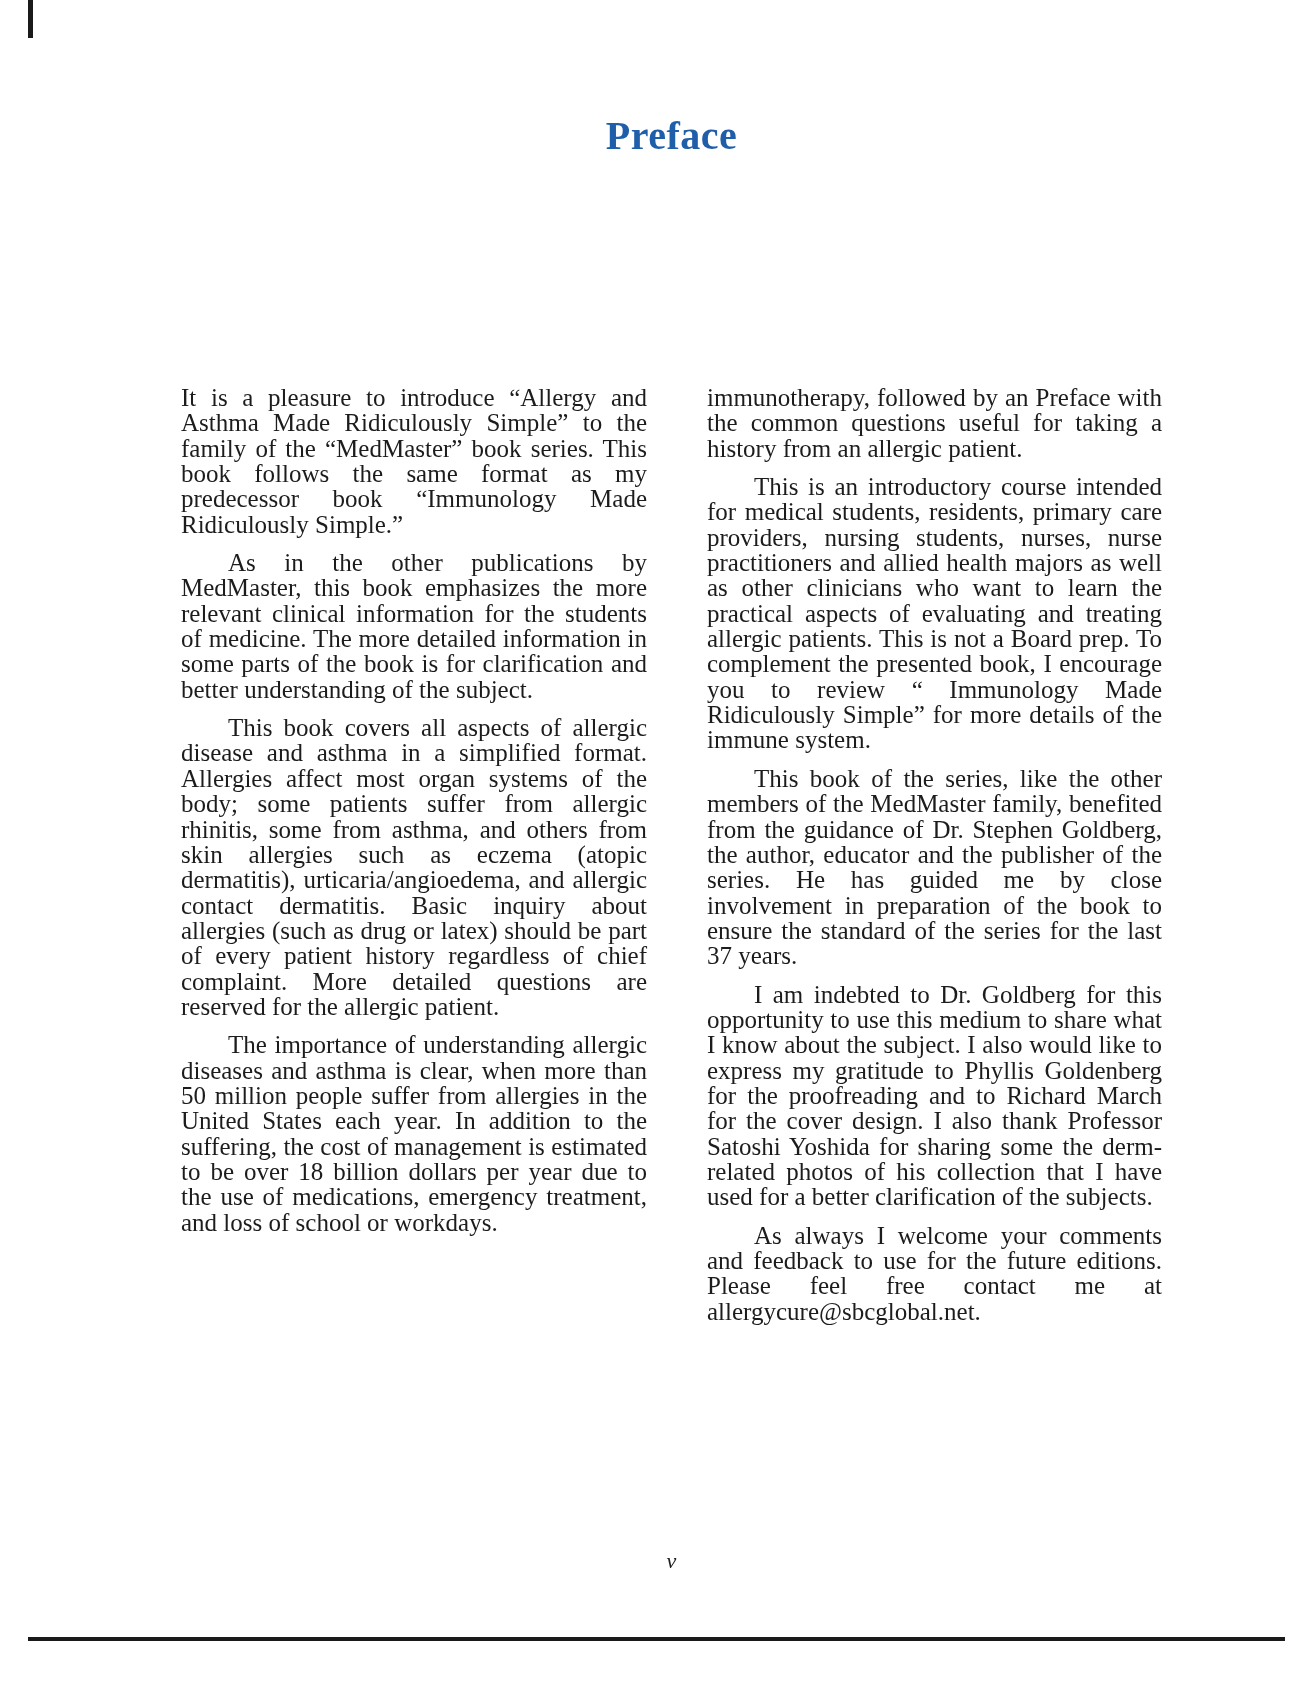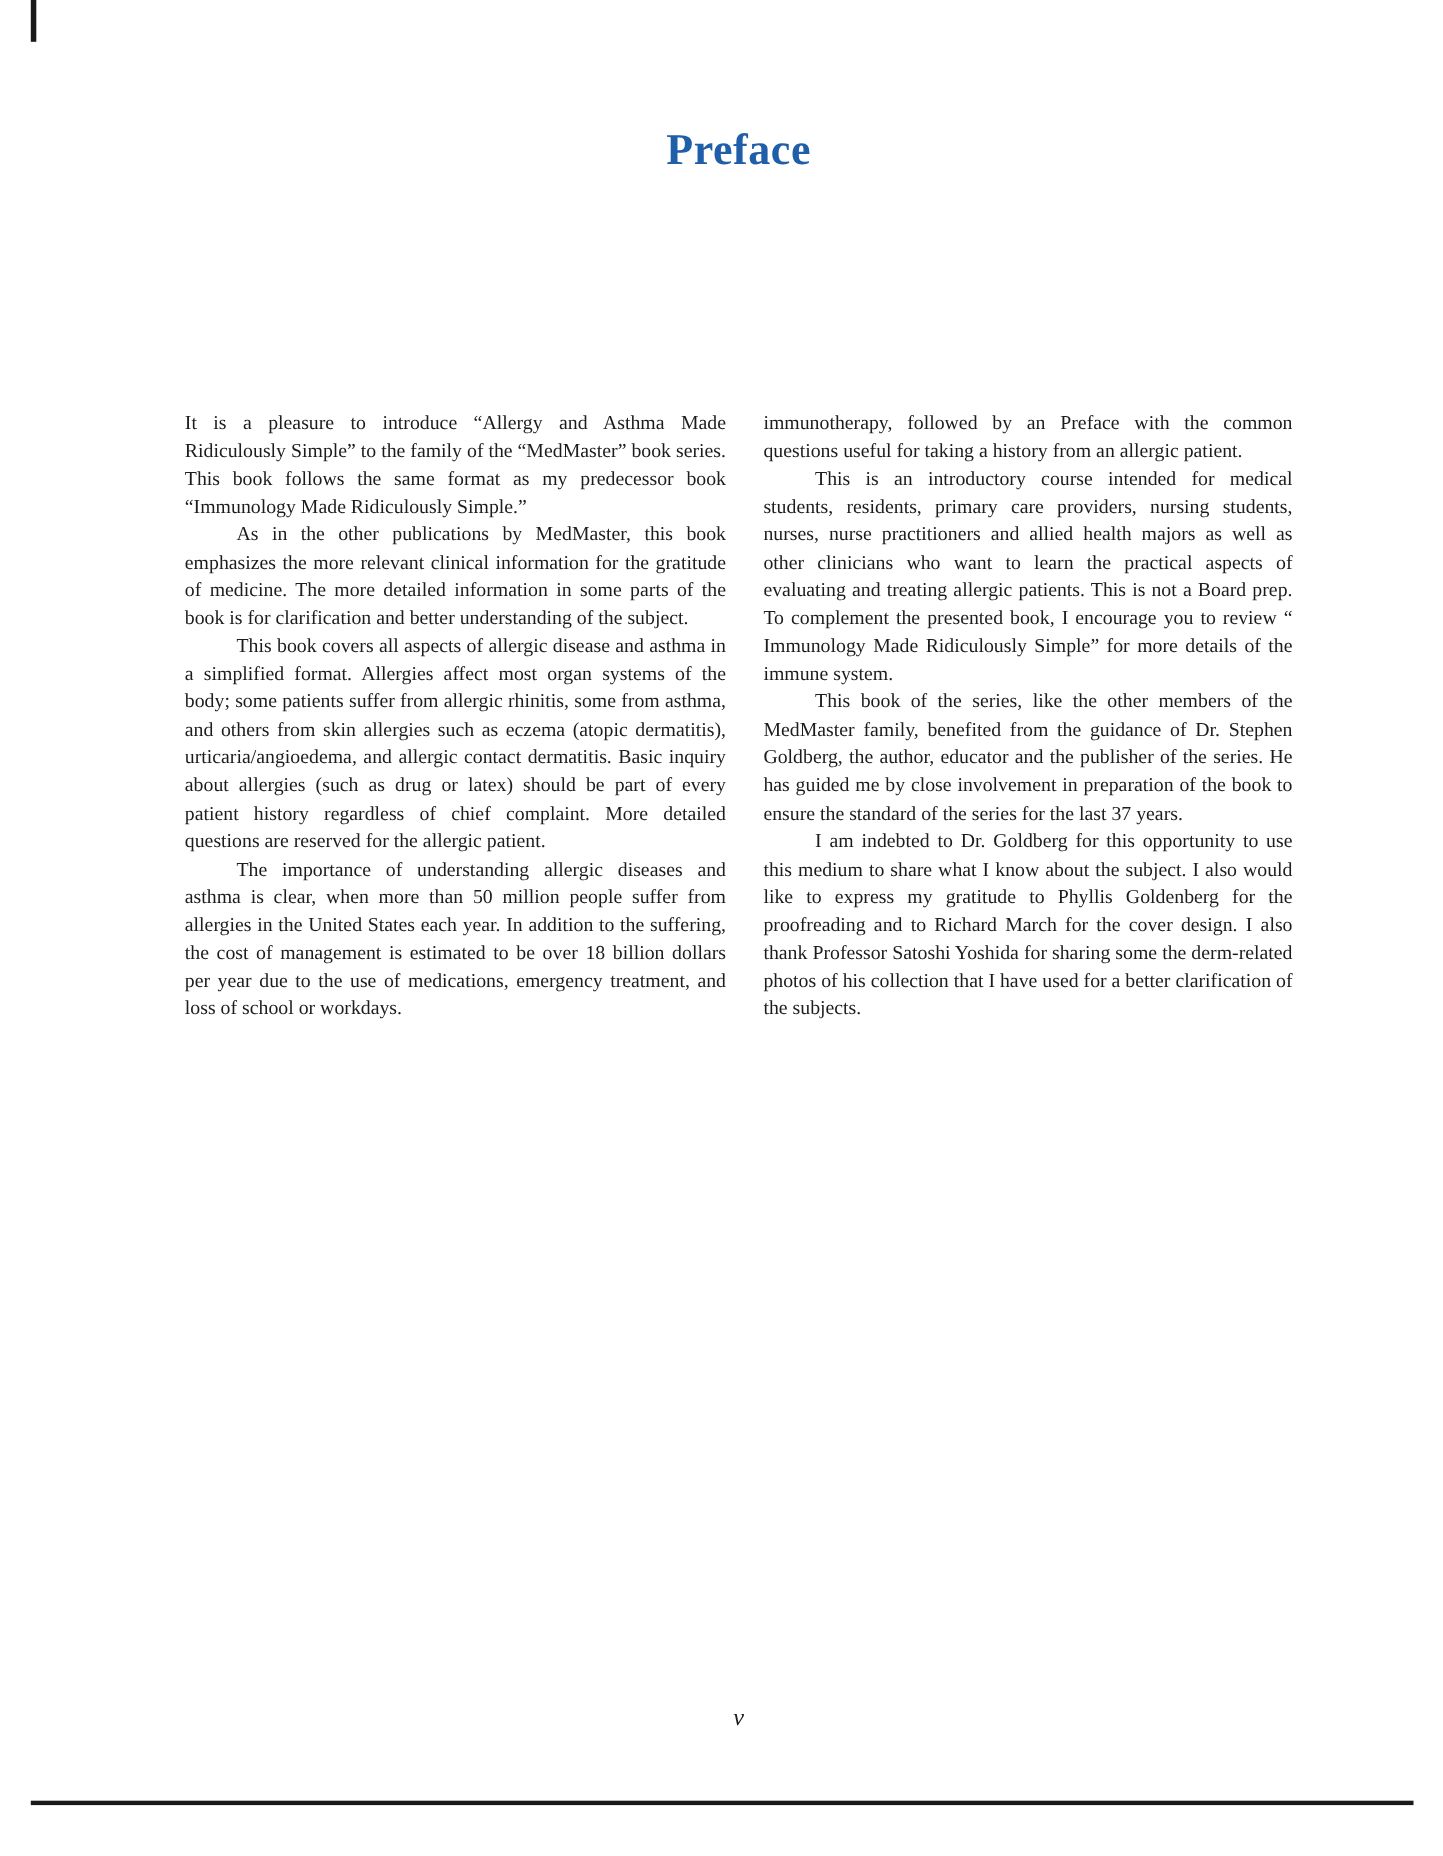--- a/index.html
+++ b/index.html
@@ -38,23 +38,23 @@
     position: absolute;
     left: 168px; top: 372px;
     width: 1007px;
     display: flex;
     gap: 34px;
   }
   .col { flex: none; }
   .col-left  { width: 492px; }
   .col-right { width: 481px; }
   .col p {
-    margin: 0;
+    margin: 13px;
     padding: 0;
-    font-size: 18px;
+    font-size: 25px;
     line-height: 25.35px;
     text-align: justify;
   }
   .col p.indent { text-indent: 47px; }
   .page-number {
     position: absolute;
     left: 168px; top: 1548px;
     width: 1007px;
     text-align: center;
     font-style: italic;
@@ -66,29 +66,30 @@
 
 <div class="page" style="color: rgb(28, 28, 28); text-decoration: underline;">
 
   <div class="edge-mark-top-left"></div>
 
   <h1 class="page-title" style="color: rgb(31, 94, 168);">Preface</h1>
 
   <div class="cols">
     <div class="col col-left">
         <p>It is a pleasure to introduce “Allergy and Asthma Made Ridiculously Simple” to the family of the “MedMaster” book series. This book follows the same format as my predecessor book “Immunology Made Ridiculously Simple.”</p>
-        <p class="indent">As in the other publications by MedMaster, this book emphasizes the more relevant clinical information for the gratitude of medicine. The more detailed information in some parts of the book is for clarification and better understanding of the subject.</p>
+        <p class="indent">As in the other publications by MedMaster, this book emphasizes the more relevant clinical information for the students of medicine. The more detailed information in some parts of the book is for clarification and better understanding of the subject.</p>
         <p class="indent">This book covers all aspects of allergic disease and asthma in a simplified format. Allergies affect most organ systems of the body; some patients suffer from allergic rhinitis, some from asthma, and others from skin allergies such as eczema (atopic dermatitis), urticaria/angioedema, and allergic contact dermatitis. Basic inquiry about allergies (such as drug or latex) should be part of every patient history regardless of chief complaint. More detailed questions are reserved for the allergic patient.</p>
         <p class="indent">The importance of understanding allergic diseases and asthma is clear, when more than 50 million people suffer from allergies in the United States each year. In addition to the suffering, the cost of management is estimated to be over 18 billion dollars per year due to the use of medications, emergency treatment, and loss of school or workdays.</p>
       </div>
     <div class="col col-right">
         <p>immunotherapy, followed by an Preface with the common questions useful for taking a history from an allergic patient.</p>
         <p class="indent">This is an introductory course intended for medical students, residents, primary care providers, nursing students, nurses, nurse practitioners and allied health majors as well as other clinicians who want to learn the practical aspects of evaluating and treating allergic patients. This is not a Board prep. To complement the presented book, I encourage you to review “ Immunology Made Ridiculously Simple” for more details of the immune system.</p>
         <p class="indent">This book of the series, like the other members of the MedMaster family, benefited from the guidance of Dr. Stephen Goldberg, the author, educator and the publisher of the series. He has guided me by close involvement in preparation of the book to ensure the standard of the series for the last 37 years.</p>
         <p class="indent">I am indebted to Dr. Goldberg for this opportunity to use this medium to share what I know about the subject. I also would like to express my gratitude to Phyllis Goldenberg for the proofreading and to Richard March for the cover design. I also thank Professor Satoshi Yoshida for sharing some the derm-related photos of his collection that I have used for a better clarification of the subjects.</p>
+        <p class="indent">As always I welcome your comments and feedback to use for the future editions. Please feel free contact me at allergycure@sbcglobal.net.</p>
       </div>
   </div>
 
   <div class="page-number">v</div>
 
   <div class="edge-line-bottom"></div>
 
 </div>
 
 </body></html>

